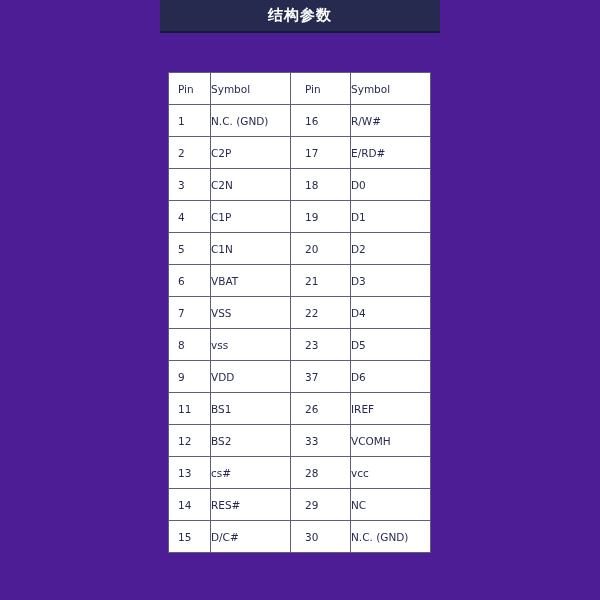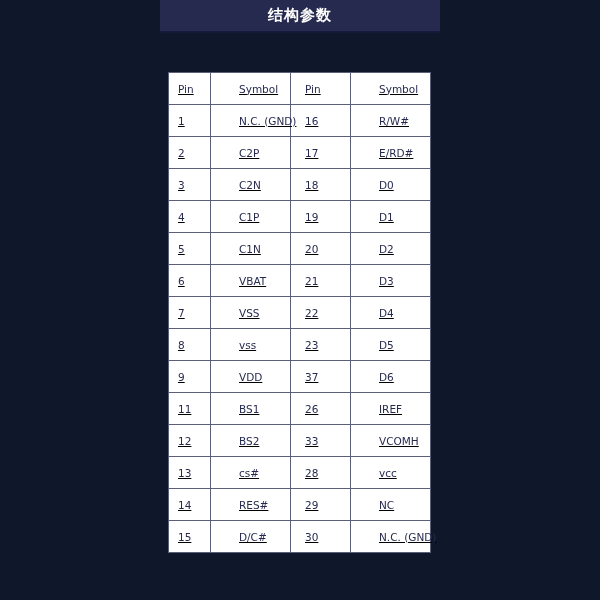--- a/index.html
+++ b/index.html
@@ -12,21 +12,21 @@
     background: #ffffff;
     font-family: "Liberation Sans", "DejaVu Sans", sans-serif;
     -webkit-font-smoothing: antialiased;
     overflow: hidden;
   }
 
   #page {
     position: relative;
     width: 600px;
     height: 600px;
-    background: #0f172a;
+    background: #4c1d95;
   }
 
   
   .banner {
     position: absolute;
     left: 160px;
     top: 0px;
     width: 280px;
     height: 33px;
     background: #272a4f;
@@ -44,21 +44,20 @@
     line-height: 1;
     font-family: "DejaVu Sans", "Liberation Sans", sans-serif;
   }
 
   
   .table-wrap {
     position: absolute;
     left: 168px;
     top: 72px;
     width: 262px;
-    text-decoration: underline;
   }
   table.pin-table {
     border-collapse: collapse;
     width: 262px;
     table-layout: fixed;
     background: #ffffff;
   }
   table.pin-table col.c-pin    { width: 42px; }
   table.pin-table col.c-symbol { width: 80px; }
   table.pin-table col.c-pin2   { width: 60px; }
@@ -77,21 +76,21 @@
     white-space: nowrap;
     box-sizing: border-box;
     font-family: "DejaVu Sans", "Liberation Sans", sans-serif;
   }
   table.pin-table th {
     padding-left: 9px;
   }
   
   table.pin-table th.sym,
   table.pin-table td.sym {
-    padding-left: 28px;
+    padding-left: 0;
   }
   table.pin-table th.pin2,
   table.pin-table td.pin2 {
     padding-left: 14px;
   }
 </style>
 </head>
 <body>
 
 <div id="page">

